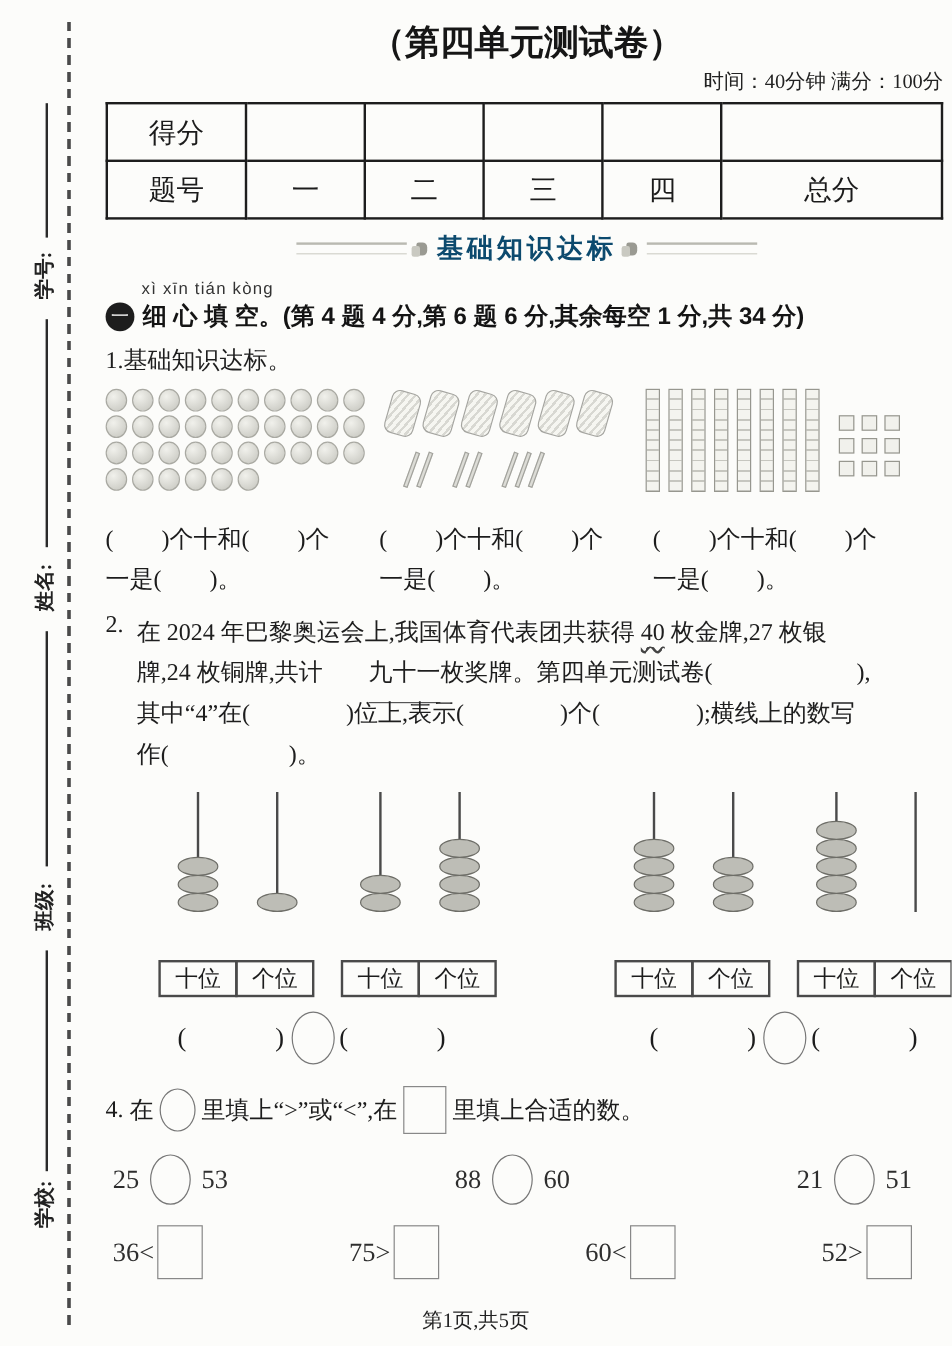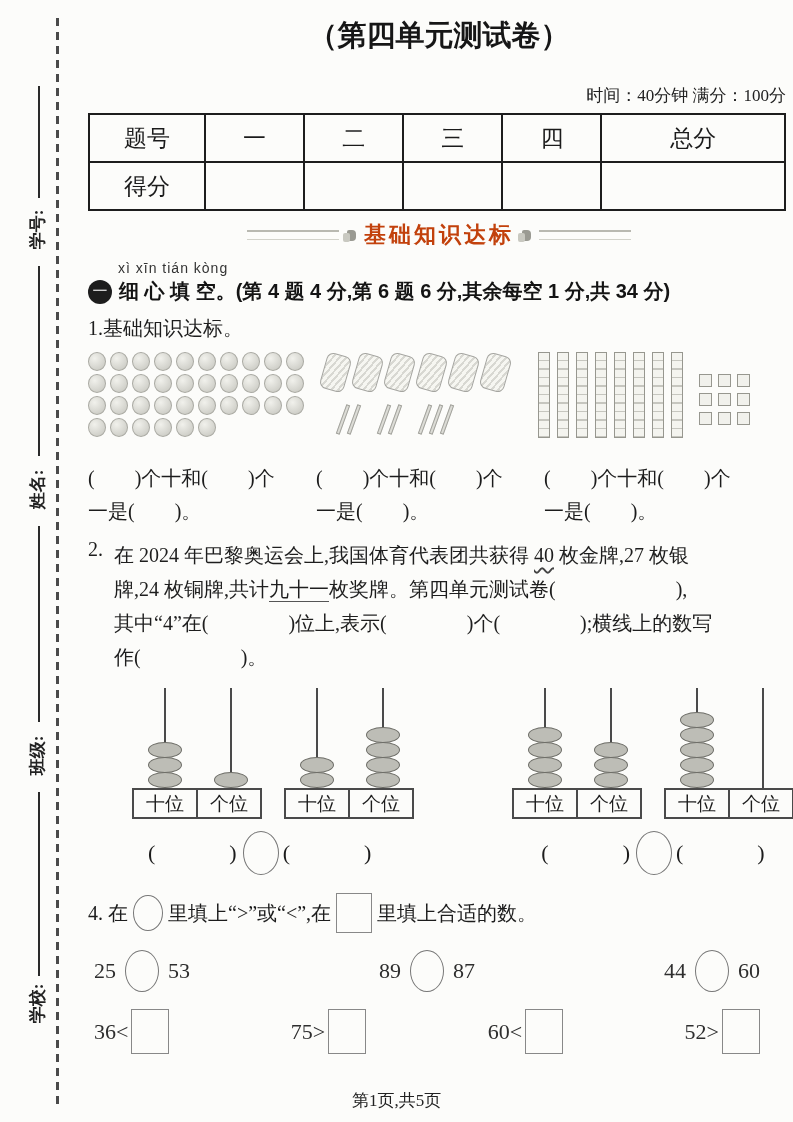--- a/index.html
+++ b/index.html
@@ -13,34 +13,34 @@
     background:repeating-linear-gradient(#4a4a4a 0 8px,transparent 8px 14px);}
   .side-line{position:absolute;left:38px;width:2px;background:#2a2a2a;}
   .side-label{position:absolute;left:2px;width:70px;text-align:center;
     transform:rotate(-90deg);font-size:17px;font-weight:700;color:#222;
     font-family:"Liberation Serif",serif;white-space:nowrap;}
   
   .main{position:absolute;left:88px;top:0;width:702px;}
   .title{margin-top:26px;text-align:center;font-size:37px;font-weight:700;
     letter-spacing:2px;color:#111;}
   .subtitle{margin-top:16px;text-align:center;font-size:29px;font-weight:700;color:#161616;}
-  .meta{margin-top:28px;text-align:right;font-size:17px;color:#222;padding-right:4px;}
+  .meta{margin-top:0;text-align:right;font-size:17px;color:#222;padding-right:4px;}
   
   table.score{border-collapse:collapse;width:698px;margin-top:6px;}
   table.score td{border:2.5px solid #1d1d1d;text-align:center;font-size:23px;
     height:44px;color:#1b1b1b;}
   td.c-head{width:112px;}
   
   .banner{margin-top:9px;display:flex;align-items:center;justify-content:center;gap:8px;}
   .b-line{width:92px;height:7px;border-top:2px solid #b9b9b1;border-bottom:1px solid #d2d2ca;}
   .b-orn{width:9px;height:11px;border-radius:2px 4px 4px 2px;background:#9a9a92;position:relative;}
   .b-orn:after{content:"";position:absolute;left:-4px;top:3px;width:7px;height:9px;
     border-radius:2px;background:#c9c9c1;}
   .banner-text{font-family:"Liberation Sans","DejaVu Sans",sans-serif;font-weight:700;
-    font-size:22px;color:#c2410c;letter-spacing:3px;}
+    font-size:22px;color:#0c4a6e;letter-spacing:3px;}
   
   .pinyin{margin:10px 0 0 30px;font-family:"Liberation Sans",sans-serif;
     font-size:14px;color:#333;letter-spacing:1px;}
   .sec-row{display:flex;align-items:center;margin-top:2px;gap:7px;}
   .sec-marker{width:24px;height:24px;border-radius:50%;background:#1d1d1d;color:#fff;
     display:flex;align-items:center;justify-content:center;font-size:15px;flex:0 0 24px;
     font-family:"Liberation Sans",sans-serif;}
   .sec-title{font-family:"Liberation Sans","DejaVu Sans",sans-serif;font-weight:700;
     font-size:20px;color:#141414;}
   
@@ -70,36 +70,36 @@
   .cube{width:13px;height:13px;border:1px solid #97978f;background:#f1f1ec;box-sizing:border-box;}
   
   .fill-grid{display:grid;grid-template-columns:228px 228px 246px;margin-top:12px;}
   .fill-cell div{font-size:20px;line-height:33px;}
   
   .q2{position:relative;padding-left:26px;margin-top:10px;}
   .q2-num{position:absolute;left:0;top:0;font-size:20px;}
   .q2-line{font-size:20px;line-height:34px;color:#1e1e1e;}
   .wavy{text-decoration-line:underline;text-decoration-style:wavy;
     text-decoration-color:#444;text-underline-offset:5px;}
-  .und{border-bottom:1.5px solid #555;padding-bottom:1px;}
+  .und{border-bottom:1.5px solid #555;padding-bottom:13px;margin-left:38px;}
   
   .aba-row{display:flex;margin-top:14px;}
   .aba-pair{display:flex;gap:20px;}
   .pair1{margin-left:44px;}
   .pair2{margin-left:96px;}
   .abacus{width:132px;}
   .aba-cols{display:flex;height:100px;}
   .aba-col{position:relative;width:66px;height:100px;}
   .aba-rod{position:absolute;left:50%;top:0;bottom:0;width:2px;background:#4a4a4a;
     transform:translateX(-50%);}
   .aba-bead{position:absolute;left:50%;transform:translateX(-50%);width:34px;height:16px;
     border-radius:50%;background:#bdbdb6;border:1.5px solid #6e6e68;box-sizing:border-box;}
   .aba-base{display:flex;}
   .aba-box{width:66px;height:31px;border:2px solid #4a4a4a;box-sizing:border-box;
-    display:flex;align-items:center;justify-content:center;font-size:19px;}
+    display:flex;align-items:center;justify-content:center;font-size:19px;margin-top:40px;}
   .aba-box + .aba-box{margin-left:-2px;}
   
   .cmp-row{display:flex;margin-top:12px;}
   .cmp-cell{display:flex;align-items:center;font-size:22px;letter-spacing:2px;}
   .cmp1{margin-left:60px;}
   .cmp2{margin-left:168px;}
   .ellipse{width:36px;height:44px;border:1.5px solid #777;border-radius:50%;
     margin:0 4px;box-sizing:border-box;}
   
   .q4-head{display:flex;align-items:center;font-size:20px;margin-top:18px;gap:5px;}
@@ -126,35 +126,35 @@
 <div class="side-label" style="top:992px;">学校:</div>
 
 <div class="main">
 
   <div class="subtitle">（第四单元测试卷）</div>
   <div class="meta">时间：40分钟  满分：100分</div>
 
   <table class="score">
     <tbody>
         <tr>
+      <td>得分</td>
+      <td></td>
+      <td></td>
+      <td></td>
+      <td></td>
+      <td></td>
+    </tr>
+    <tr>
       <td class="c-head">题号</td>
       <td>一</td>
       <td>二</td>
       <td>三</td>
       <td>四</td>
       <td>总分</td>
     </tr>
-    <tr>
-      <td>得分</td>
-      <td></td>
-      <td></td>
-      <td></td>
-      <td></td>
-      <td></td>
-    </tr>
   </tbody>
     </table>
 
   <div class="banner">
     <div class="b-line"></div>
     <div class="b-orn"></div>
     <div class="banner-text">基础知识达标</div>
     <div class="b-orn"></div>
     <div class="b-line"></div>
   </div>
@@ -399,28 +399,28 @@
     <span>里填上合适的数。</span>
   </div>
 
   <div class="num-row" id="q4-row1">
       <div class="pair-item">
         <span>25</span>
         <div class="ellipse"></div>
         <span>53</span>
       </div>
       <div class="pair-item">
-        <span>89</span>
-        <div class="ellipse"></div>
-        <span>87</span>
-      </div>
-      <div class="pair-item">
-        <span>44</span>
+        <span>88</span>
         <div class="ellipse"></div>
         <span>60</span>
+      </div>
+      <div class="pair-item">
+        <span>21</span>
+        <div class="ellipse"></div>
+        <span>51</span>
       </div>
     </div>
   <div class="num-row" id="q4-row2">
       <div class="box-item">
         <span>36&lt;</span>
         <div class="q4-box"></div>
       </div>
       <div class="box-item">
         <span>75&gt;</span>
         <div class="q4-box"></div>

